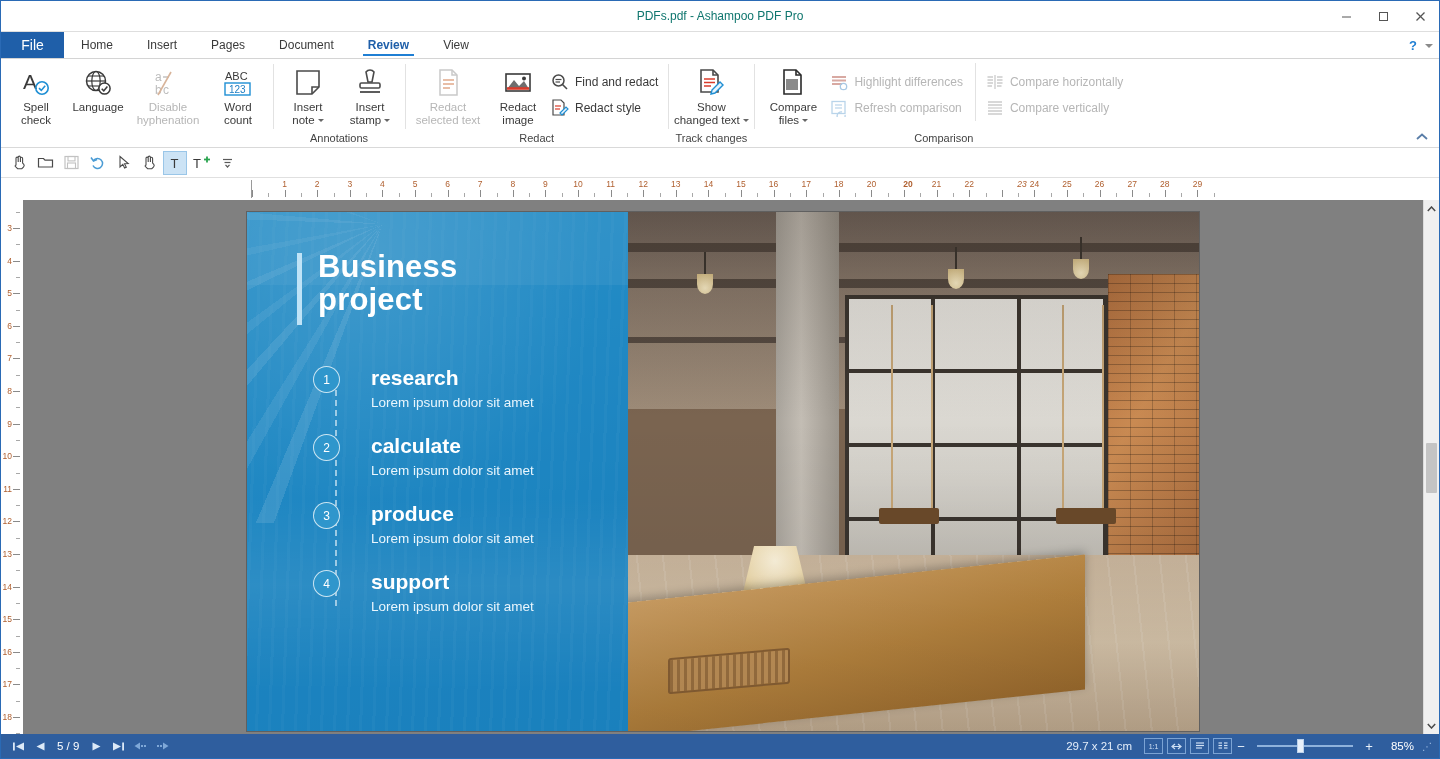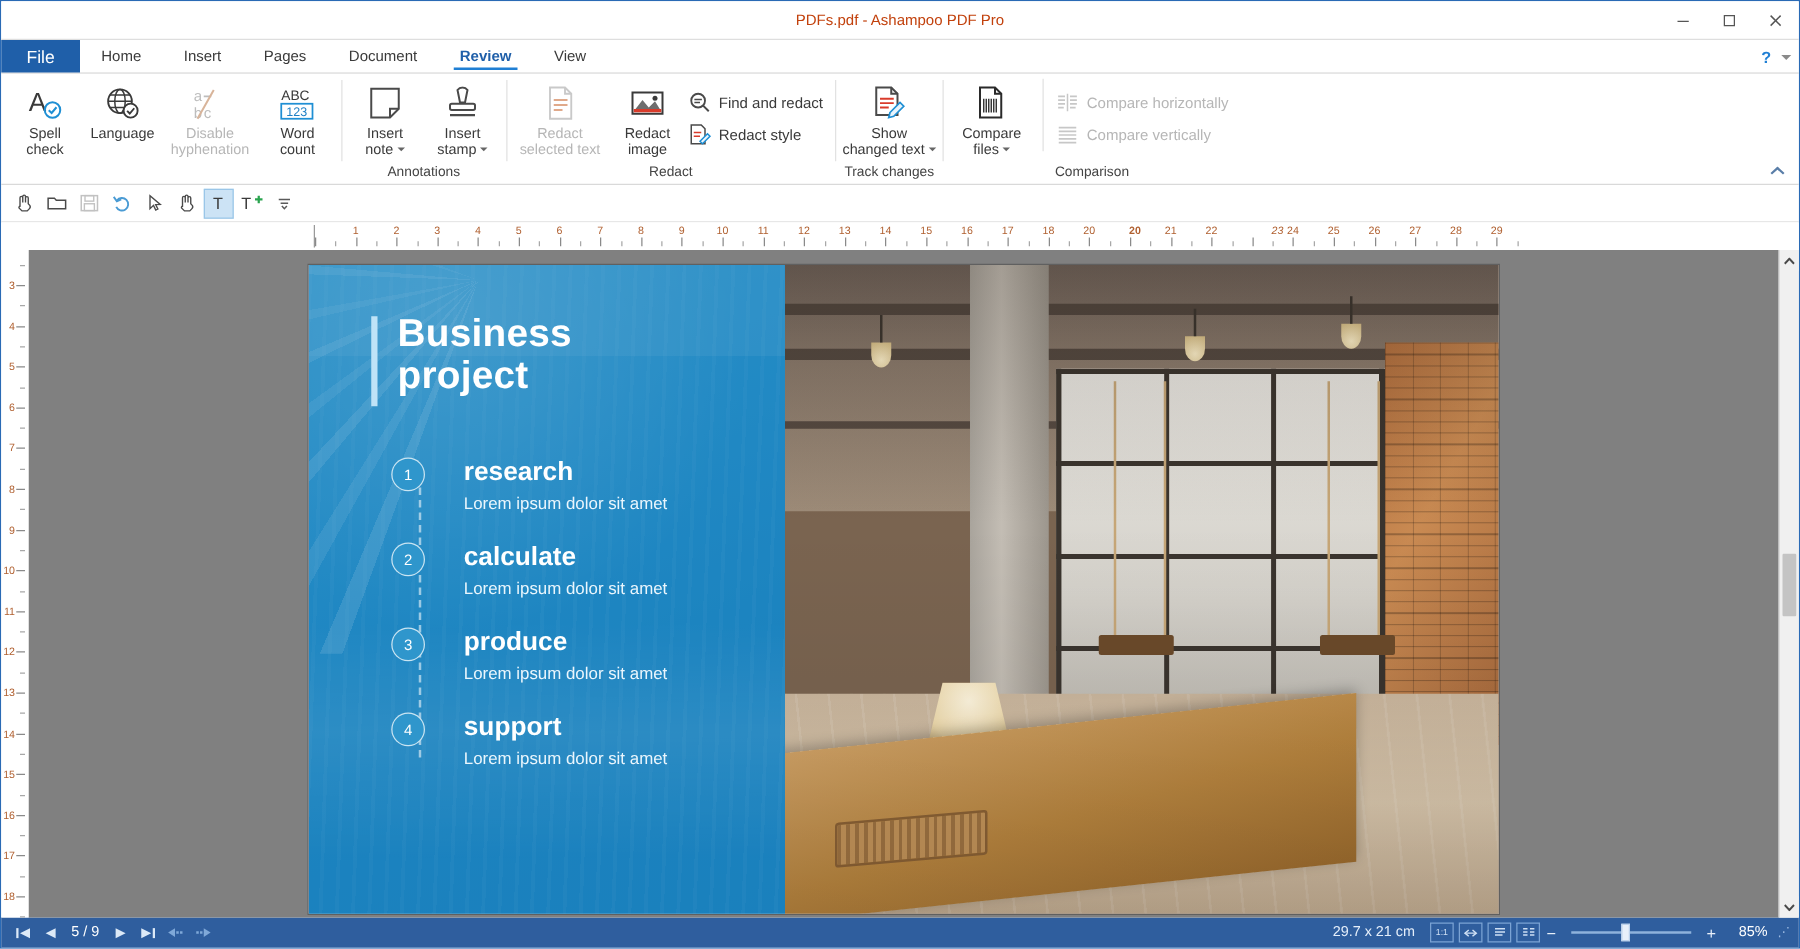--- a/index.html
+++ b/index.html
@@ -19,21 +19,21 @@
 
   
   .titlebar {
     height: 31px; flex: 0 0 31px;
     position: relative;
     background: #ffffff;
     border-bottom: 1px solid #dedede;
     display: flex; align-items: center; justify-content: center;
   }
   .titlebar-text {
-    font-size: 12px; color: #c2410c;
+    font-size: 12px; color: #0f766e;
   }
   .win-buttons {
     position: absolute; right: 0; top: 0; height: 31px;
     display: flex; align-items: stretch;
   }
   .win-btn {
     width: 37px; display: flex; align-items: center; justify-content: center;
     cursor: default;
   }
   .win-btn svg { display: block; }
@@ -596,20 +596,40 @@
                   <line x1="10" y1="11" x2="10" y2="22"></line>
                 <line x1="12" y1="11" x2="12" y2="22"></line>
                   <line x1="14" y1="11" x2="14" y2="22"></line>
                 <line x1="16" y1="11" x2="16" y2="22"></line>
                   <line x1="18" y1="11" x2="18" y2="22"></line>
               </g>
             </svg>
           </div>
           <div class="lbl"><span>Compare
 files</span><span class="caret-dn"></span></div>
+        </div>
+        <div class="smallcol">
+          <div class="smallbtn disabled">
+            <svg width="18" height="18" viewBox="0 0 18 18">
+              <line x1="2" y1="4" x2="16" y2="4" stroke="#d8a9a2" stroke-width="2"></line>
+              <line x1="2" y1="7.5" x2="16" y2="7.5" stroke="#d8a9a2" stroke-width="2"></line>
+              <line x1="2" y1="11" x2="12" y2="11" stroke="#d8a9a2" stroke-width="2"></line>
+              <circle cx="13.5" cy="13.5" r="3.2" fill="none" stroke="#a9c9e4" stroke-width="1.3"></circle>
+            </svg>
+            <span class="lbl">Highlight differences</span>
+          </div>
+          <div class="smallbtn disabled">
+            <svg width="18" height="18" viewBox="0 0 18 18">
+              <rect x="2" y="2.5" width="13" height="12" fill="none" stroke="#b9d4ea" stroke-width="1.3"></rect>
+              <line x1="5" y1="6" x2="12" y2="6" stroke="#b9d4ea" stroke-width="1.2"></line>
+              <line x1="5" y1="9" x2="12" y2="9" stroke="#b9d4ea" stroke-width="1.2"></line>
+              <path d="M12 13 A4 4 0 1 0 15 16" fill="none" stroke="#b9d4ea" stroke-width="1.3"></path>
+            </svg>
+            <span class="lbl">Refresh comparison</span>
+          </div>
         </div>
         <div class="smallcol" style="border-left:1px solid #e2e2e2; margin-left:6px; padding-left:8px;">
           <div class="smallbtn disabled">
             <svg width="18" height="18" viewBox="0 0 18 18">
               <g stroke="#c7c7c7" stroke-width="1.4">
                 <line x1="1.5" y1="4" x2="7" y2="4"></line>
                   <line x1="1.5" y1="7" x2="7" y2="7"></line>
                   <line x1="1.5" y1="10" x2="7" y2="10"></line>
                   <line x1="1.5" y1="13" x2="6" y2="13"></line>
                 <line x1="11" y1="4" x2="16.5" y2="4"></line>

